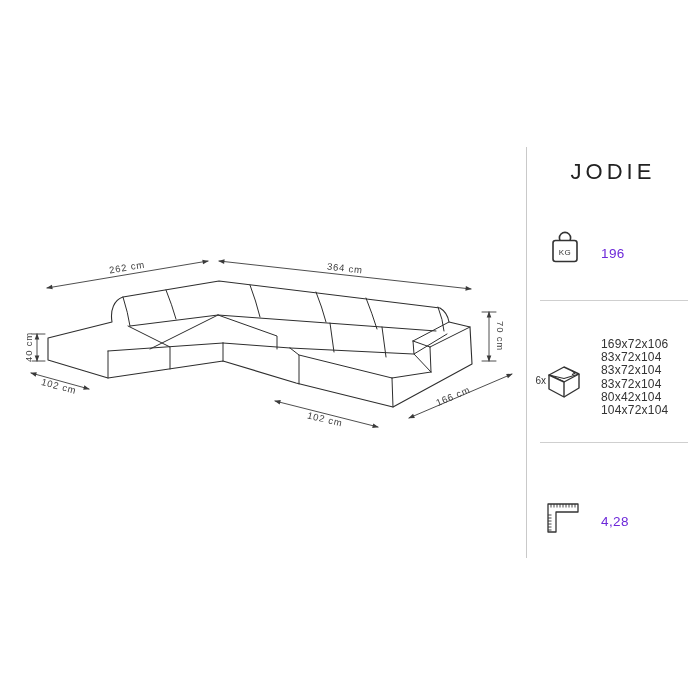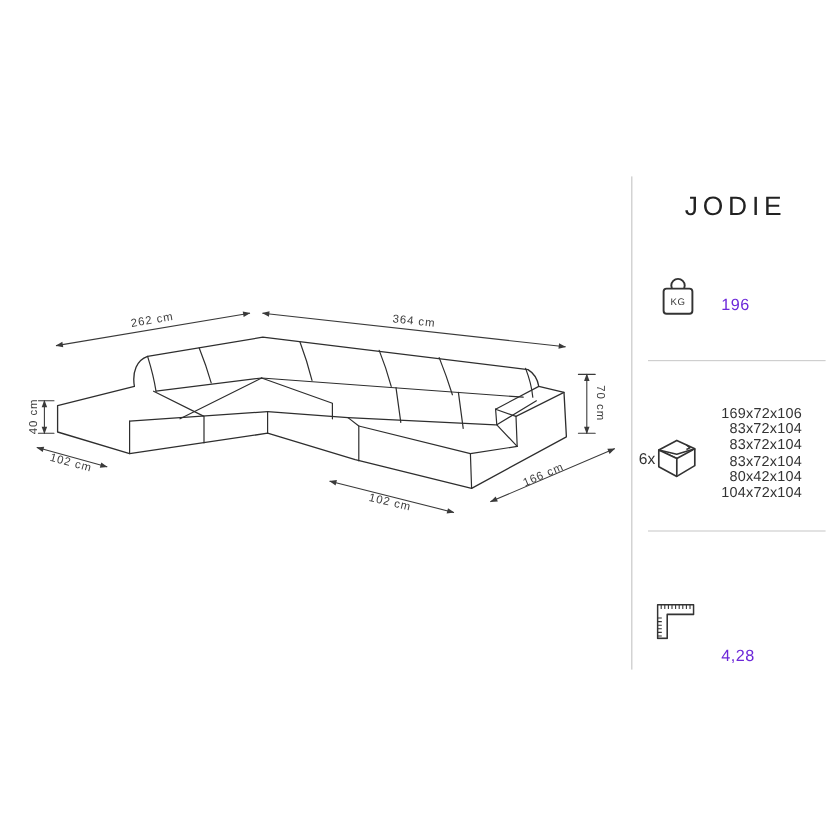--- a/index.html
+++ b/index.html
@@ -16,23 +16,23 @@
   .v-divider{position:absolute;width:1px;background:#c9c9c9;}
   .h-divider{position:absolute;height:1px;background:#cfcfcf;}
   .product-title{
     position:absolute;left:527px;top:131px;width:172px;text-align:center;
     font-size:22px;letter-spacing:4px;color:#222;font-weight:400;margin-top:28px;
   }
   .spec-icon{position:absolute;}
   .spec-value{position:absolute;left:601px;font-size:13.5px;letter-spacing:0.4px;color:#6d28d9;}
   .count-label{
     position:absolute;left:522px;top:375px;width:24px;text-align:right;
-    font-size:13px;color:#333;
+    font-size:10px;color:#333;
   }
-  .box-dims{position:absolute;left:601px;top:338px;font-size:12px;line-height:13.2px;color:#333;letter-spacing:0.2px;text-align:right;}
+  .box-dims{position:absolute;left:601px;top:338px;font-size:12px;line-height:13.2px;color:#333;letter-spacing:0.2px;}
   .box-dims div{white-space:nowrap;}
 </style>
 </head>
 <body>
 
 <div class="stage">
 
   <svg class="diagram-svg" width="700" height="700" viewBox="0 0 700 700">
     <defs>
       <marker id="arw" viewBox="0 0 10 10" refX="9" refY="5" markerWidth="7.5" markerHeight="7.5" orient="auto-start-reverse">
@@ -159,15 +159,15 @@
         <path d="M25,1 L25,4.5"></path>
         <path d="M28,1 L28,4.5"></path>
       <path d="M1,12 L4.5,12"></path>
         <path d="M1,15 L4.5,15"></path>
         <path d="M1,18 L4.5,18"></path>
       <path d="M1,21 L4.5,21"></path>
         <path d="M1,24 L4.5,24"></path>
         <path d="M1,27 L4.5,27"></path>
     </g>
   </svg>
-  <div class="spec-value" style="top:514px;margin-top:25px;">4,28</div>
+  <div class="spec-value" style="top:514px;">4,28</div>
 
 </div>
 
 </body></html>

